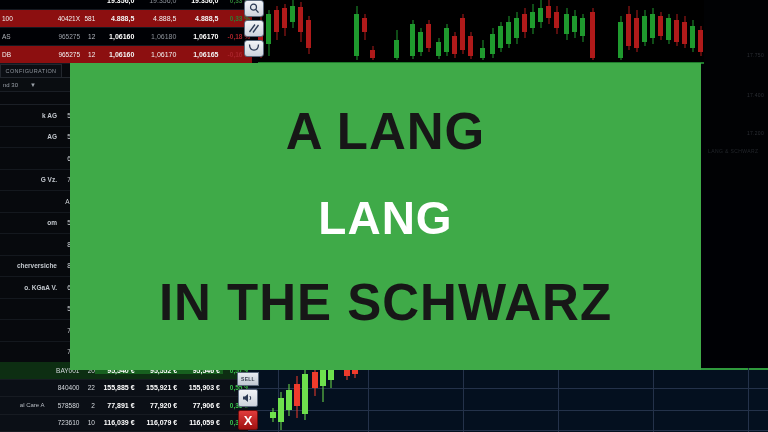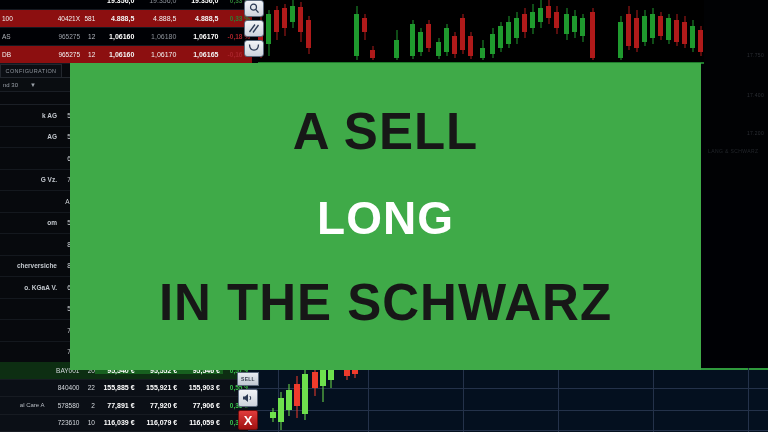--- a/index.html
+++ b/index.html
@@ -687,18 +687,18 @@
           <path d="M1 3.5 H3 L6 1 V9 L3 6.5 H1 Z" fill="#2d3b55"></path>
           <path d="M7.8 3 C9 4.2, 9 5.8, 7.8 7" fill="none" stroke="#2d3b55" stroke-width="1"></path>
         </svg>
       </div>
       <div class="x-btn">X</div>
     </div>
 
   </div>
 
   <div id="overlay">
-    <div class="ov-line ov-1">A SELL</div>
-    <div class="ov-line ov-2">LONG</div>
+    <div class="ov-line ov-1">A LANG</div>
+    <div class="ov-line ov-2">LANG</div>
     <div class="ov-line ov-3">IN THE SCHWARZ</div>
   </div>
 
 </div>
 
 </body></html>

